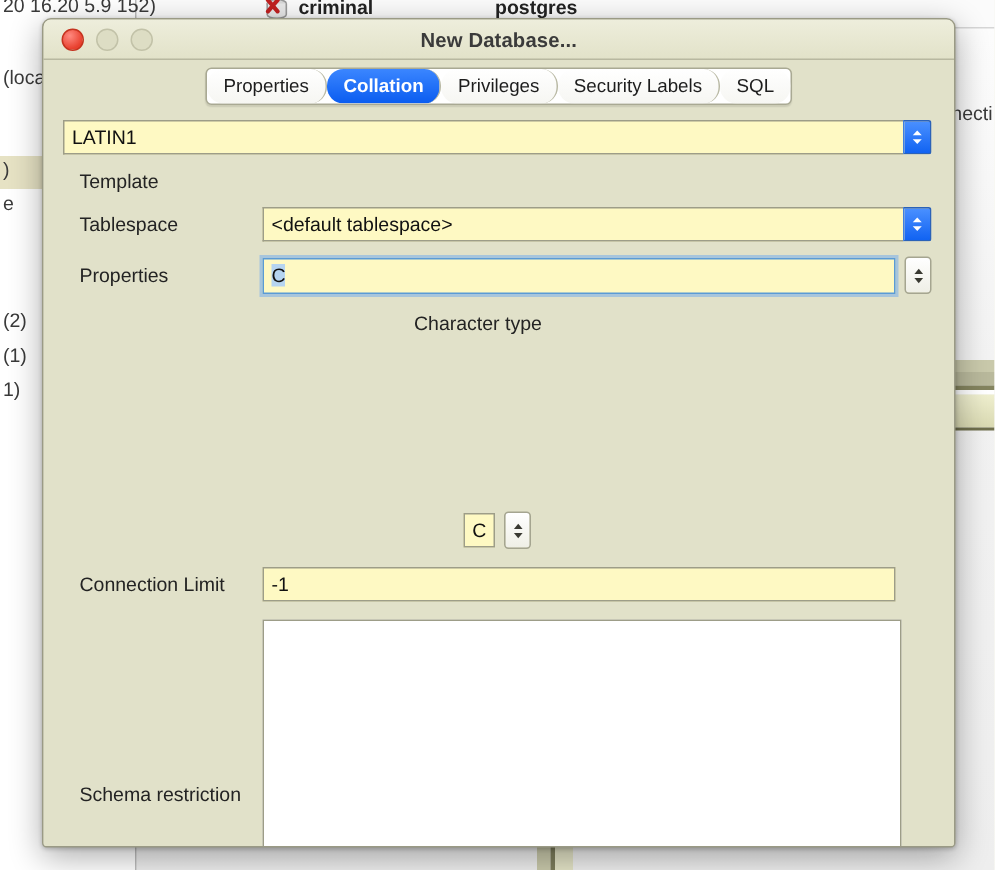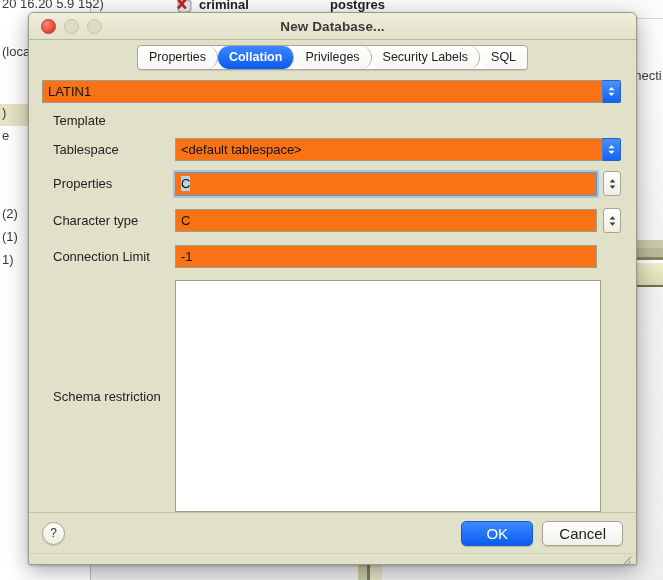--- a/index.html
+++ b/index.html
@@ -123,21 +123,21 @@
   .lbl {
     width:133px; flex:0 0 133px;
     font-size:13px; color:#232323;
     padding-left:11px; box-sizing:border-box;
   }
 
   .field-wrap { flex:1 1 auto; display:flex; align-items:center; }
 
   .txt {
     flex:1 1 auto; height:23px; box-sizing:border-box;
-    background:#f97316;
+    background:#fef9c3;
     border:1px solid #9d9d88;
     font-size:13px; color:#111;
     padding:0 5px;
     line-height:21px;
     font-family:"Liberation Sans", sans-serif;
     outline:none;
   }
   .txt.combo { border-right:none; }
 
   
@@ -338,21 +338,21 @@
           <div class="txt focusring" style="height:24px;line-height:22px;"><span class="sel">C</span></div>
           <div class="stepper-lite">
             <svg width="9" height="12" viewBox="0 0 9 12">
               <path d="M4.5 1.2 L7.4 4.6 L1.6 4.6 Z" fill="#3a3a32"></path>
               <path d="M4.5 10.8 L7.4 7.4 L1.6 7.4 Z" fill="#3a3a32"></path>
             </svg>
           </div>
         </div>
       </div>
 
-      <div class="row" style="margin-bottom:12px;">
+      <div class="row" style="margin-bottom:12px;flex-direction:column;">
         <div class="lbl">Character type</div>
         <div class="field-wrap">
           <div class="txt">C</div>
           <div class="stepper-lite">
             <svg width="9" height="12" viewBox="0 0 9 12">
               <path d="M4.5 1.2 L7.4 4.6 L1.6 4.6 Z" fill="#3a3a32"></path>
               <path d="M4.5 10.8 L7.4 7.4 L1.6 7.4 Z" fill="#3a3a32"></path>
             </svg>
           </div>
         </div>

